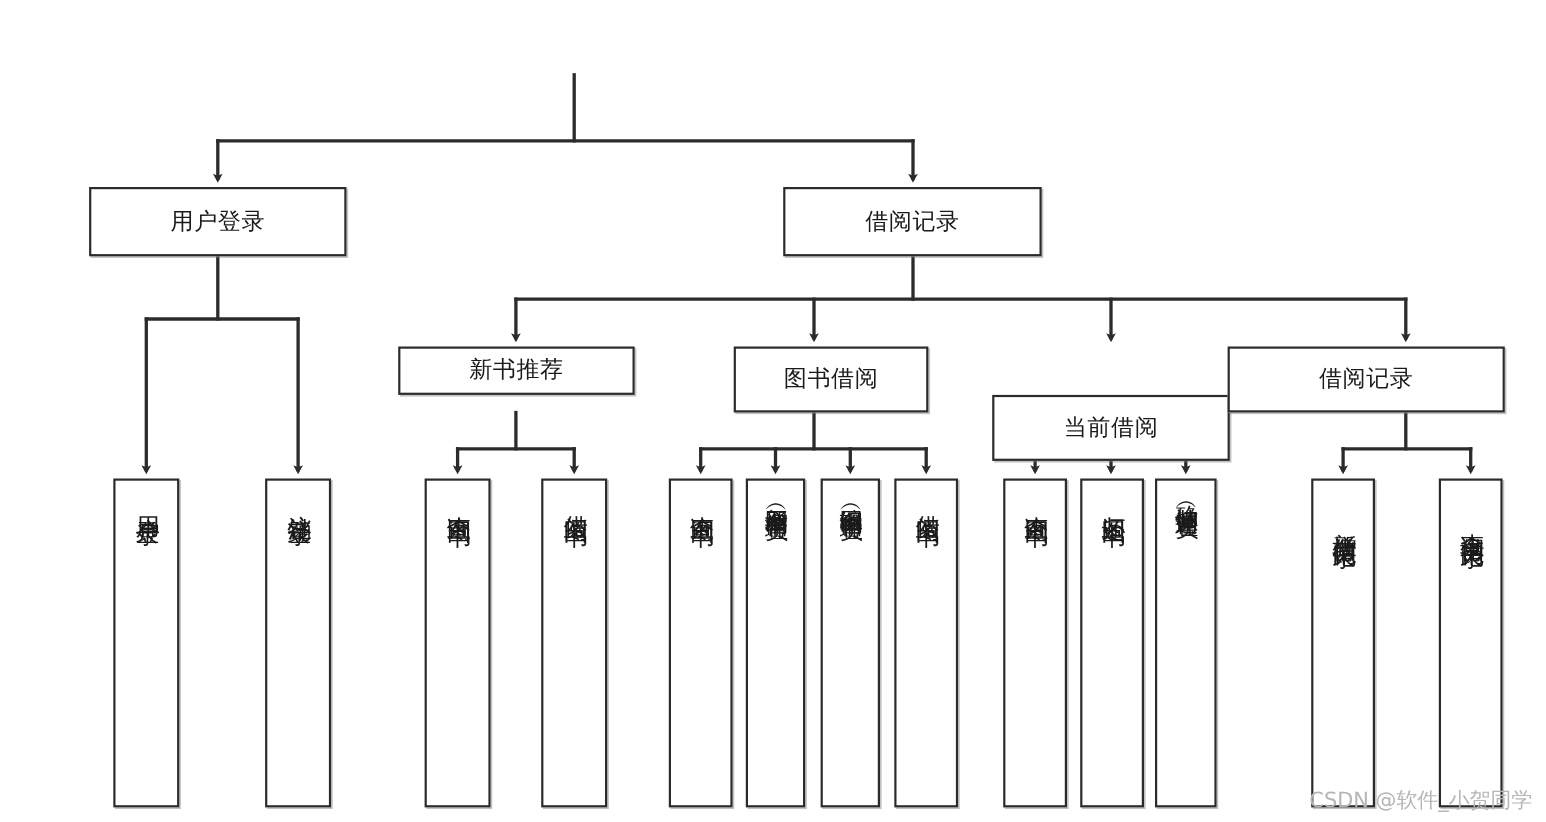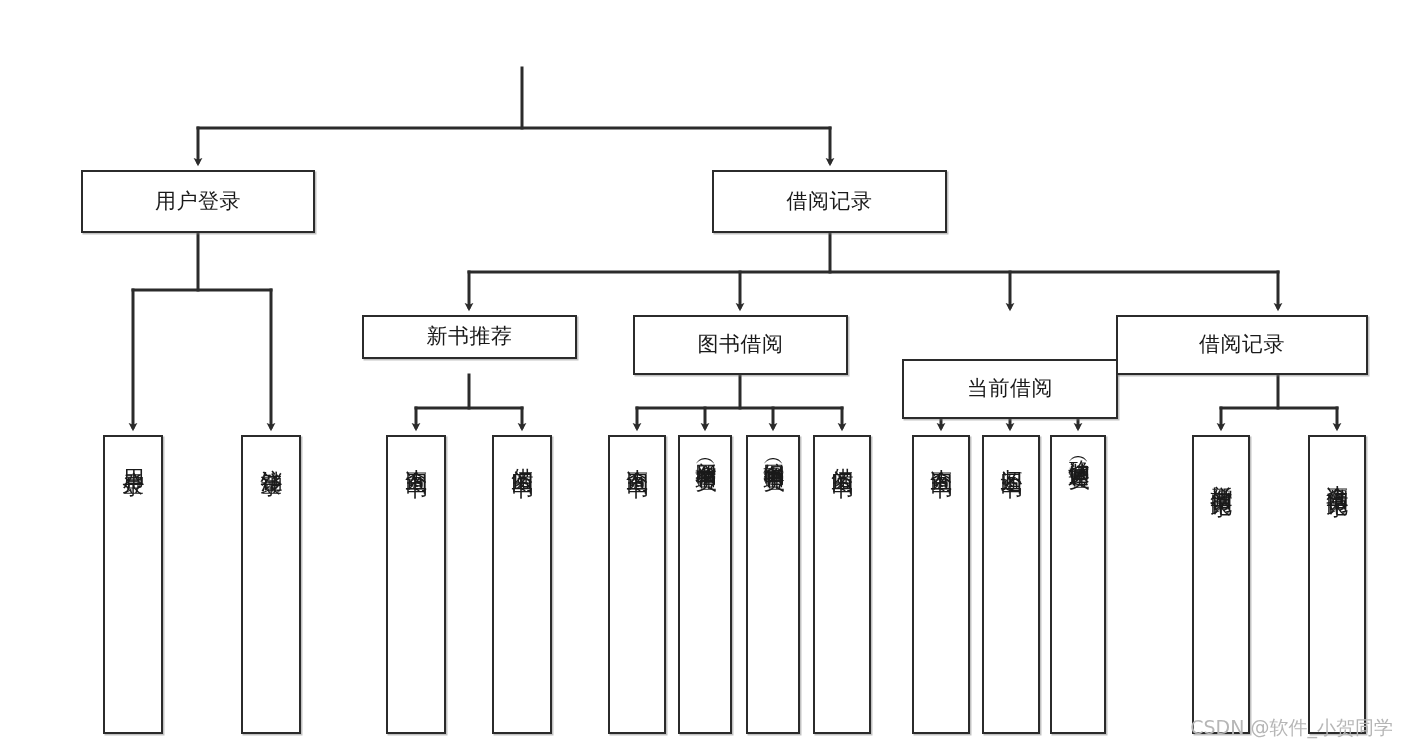--- a/index.html
+++ b/index.html
@@ -132,21 +132,21 @@
   <div class="node h" style="left:81px; top:170px; width:234px; height:63px;">
     <span class="label">用户登录</span>
   </div>
   <div class="node h" style="left:712px; top:170px; width:235px; height:63px;">
     <span class="label">借阅记录</span>
   </div>
 
   <div class="node h" style="left:362px; top:315px; width:215px; height:44px;">
     <span class="label">新书推荐</span>
   </div>
-  <div class="node h" style="left:633px; top:315px; width:215px; height:60px;">
+  <div class="node h" style="left:667px; top:315px; width:177px; height:60px;">
     <span class="label">图书借阅</span>
   </div>
   <div class="node h" style="left:902px; top:315px; width:216px; height:60px;margin-top:44px;">
     <span class="label">当前借阅</span>
   </div>
   <div class="node h" style="left:1116px; top:315px; width:252px; height:60px;">
     <span class="label">借阅记录</span>
   </div>
 
   <div class="node v" style="left:103px; top:435px; width:60px; height:299px;">

